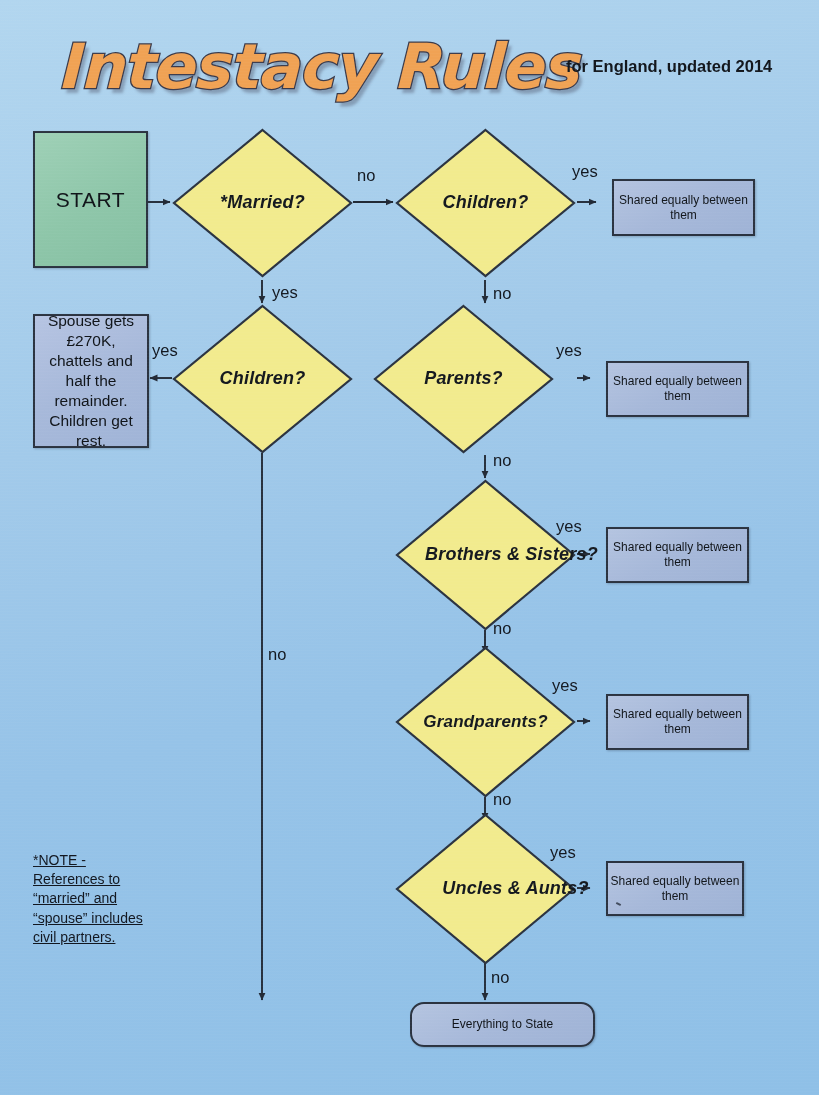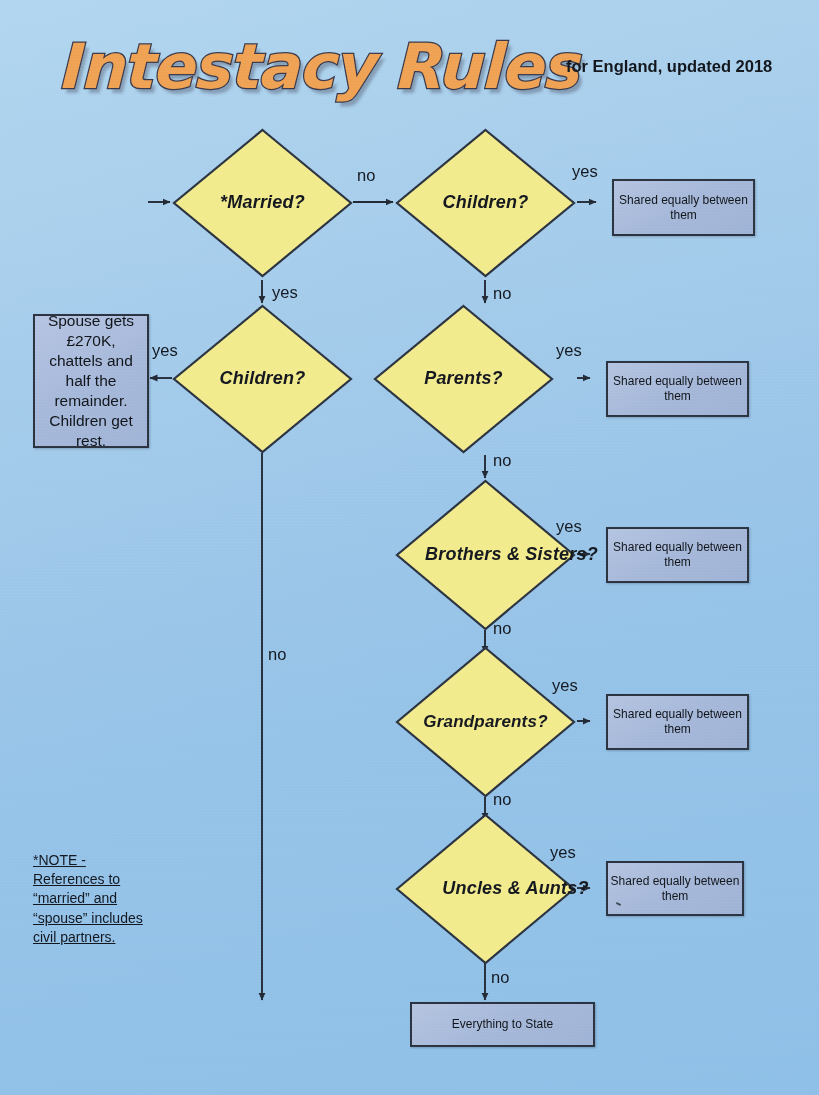--- a/index.html
+++ b/index.html
@@ -163,21 +163,21 @@
   }
 </style>
 </head>
 <body>
 
 <div id="page">
 
   <div id="title-wrap">
     <div id="title">Intestacy Rules</div>
   </div>
-  <div id="subtitle">for England, updated 2018</div>
+  <div id="subtitle">for England, updated 2014</div>
 
   <svg id="edges" viewBox="0 0 819 1095">
     <defs>
       <marker id="arrow" markerWidth="9" markerHeight="9" refX="7.5" refY="3.6" orient="auto" markerUnits="userSpaceOnUse">
         <path d="M0,0 L8,3.6 L0,7.2 z" fill="#222a36"></path>
       </marker>
     </defs>
     <g stroke="#222a36" stroke-width="1.9" fill="none" marker-end="url(#arrow)">
 
       <path d="M148,202 L170,202"></path>
@@ -205,20 +205,23 @@
       <path d="M485,797 L485,820"></path>
 
       <path d="M577,888 L590,888"></path>
 
       <path d="M485,963 L485,1000"></path>
 
       <path d="M262,453 L262,1000"></path>
     </g>
   </svg>
 
+  <div class="node rect-box start-box" style="left:33px; top:131px; width:115px; height:137px;">
+    <span>START</span>
+  </div>
 
   <div class="diamond" style="left:172px; top:128px; width:181px; height:150px;">
     <svg width="181" height="150" viewBox="0 0 181 150">
       <polygon points="90.5,2 179,75 90.5,148 2,75" fill="#f2eb8e" stroke="#2b3340" stroke-width="2.2"></polygon>
     </svg>
     <div class="dlabel">*Married?</div>
   </div>
 
   <div class="diamond" style="left:395px; top:128px; width:181px; height:150px;">
     <svg width="181" height="150" viewBox="0 0 181 150">
@@ -281,21 +284,21 @@
   <div class="node rect-box result-box" style="left:591px; top:694px; width:143px; height:56px;">
     <span>Shared equally between them</span>
   </div>
 
   <div class="node rect-box result-box" style="left:591px; top:861px; width:138px; height:55px; position:absolute;">
     <span class="stray-mark"></span>
     <span>Shared equally between them</span>
   </div>
 
 
-  <div class="node rect-box result-box" style="left:395px; top:1002px; width:185px; height:45px;">
+  <div class="node rect-box result-box" style="left:395px; top:1002px; width:185px; height:45px;border-radius:14px;">
     <span>Everything to State</span>
   </div>
 
   <div class="edge-label" style="left:357px; top:166px;">no</div>
   <div class="edge-label" style="left:272px; top:283px;">yes</div>
   <div class="edge-label" style="left:572px; top:162px;">yes</div>
   <div class="edge-label" style="left:493px; top:284px;">no</div>
   <div class="edge-label" style="left:152px; top:341px;">yes</div>
   <div class="edge-label" style="left:268px; top:645px;">no</div>
   <div class="edge-label" style="left:556px; top:341px;">yes</div>

